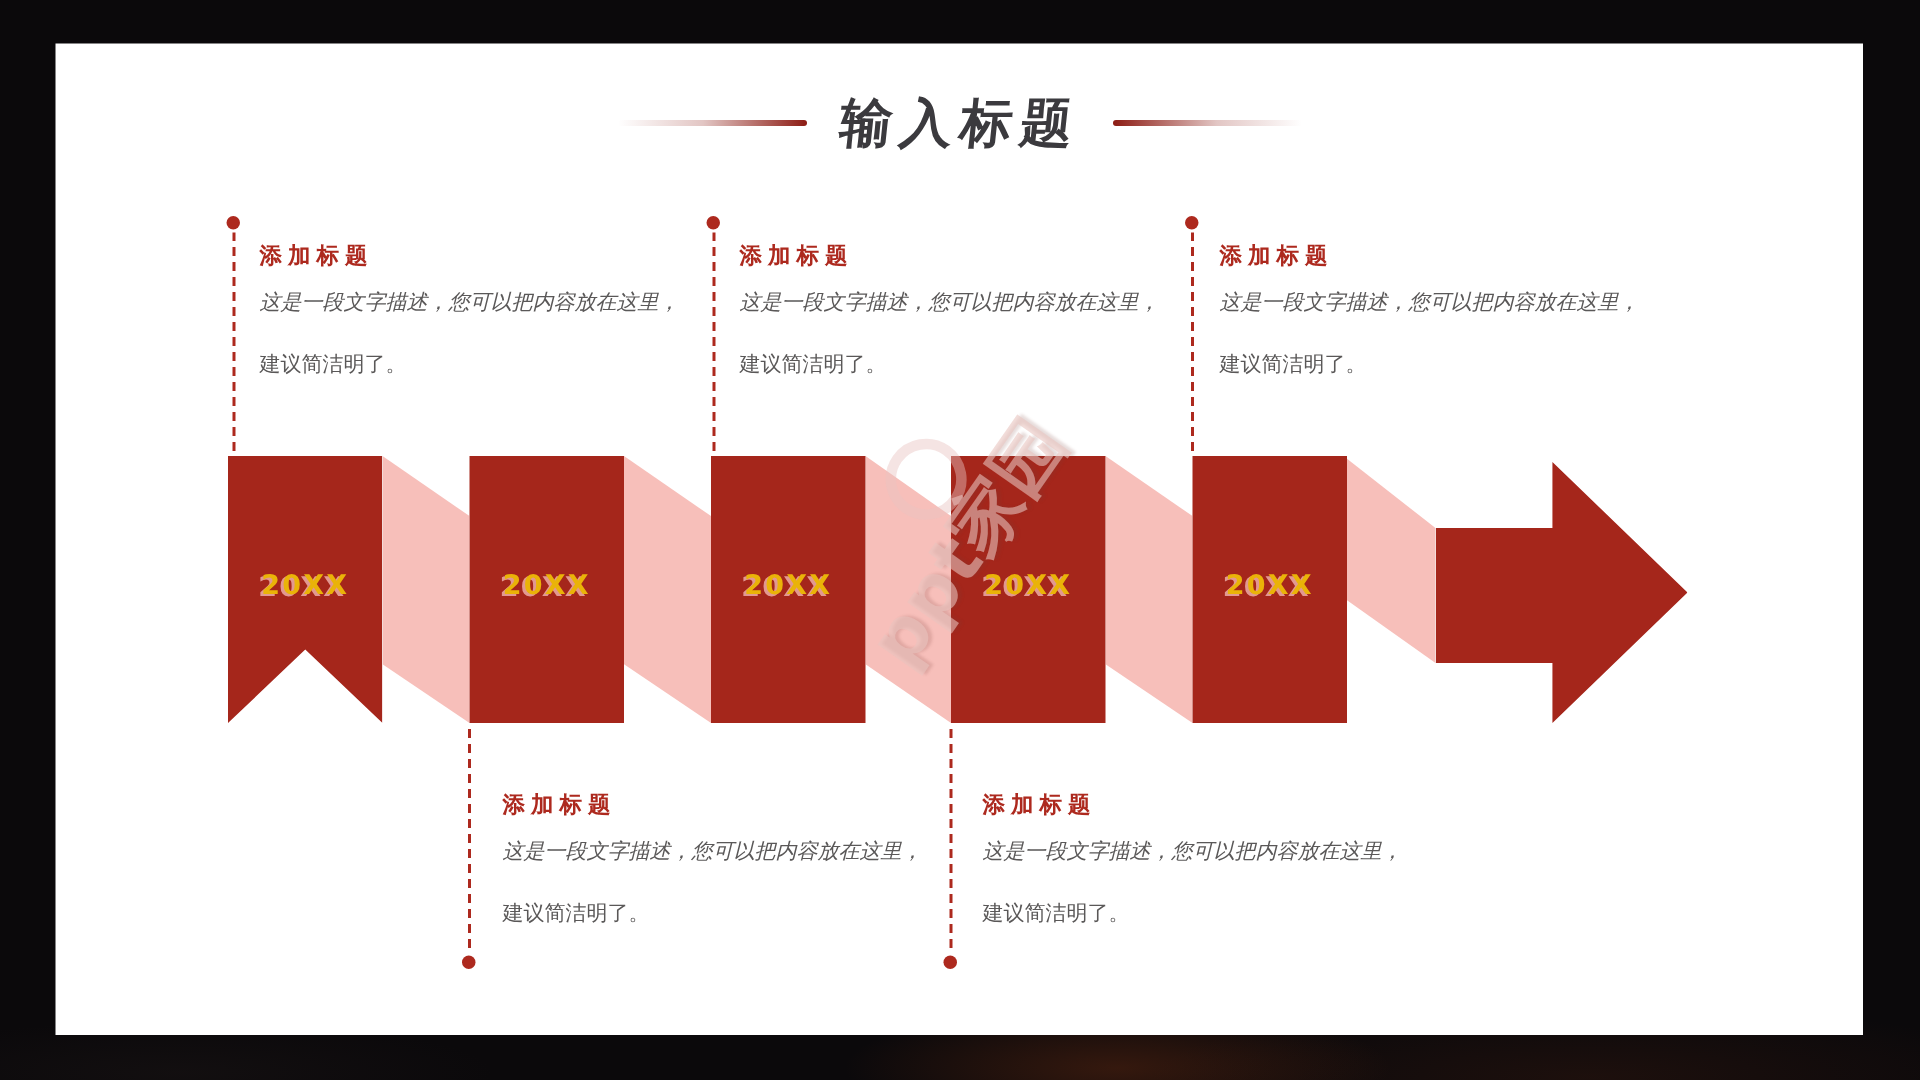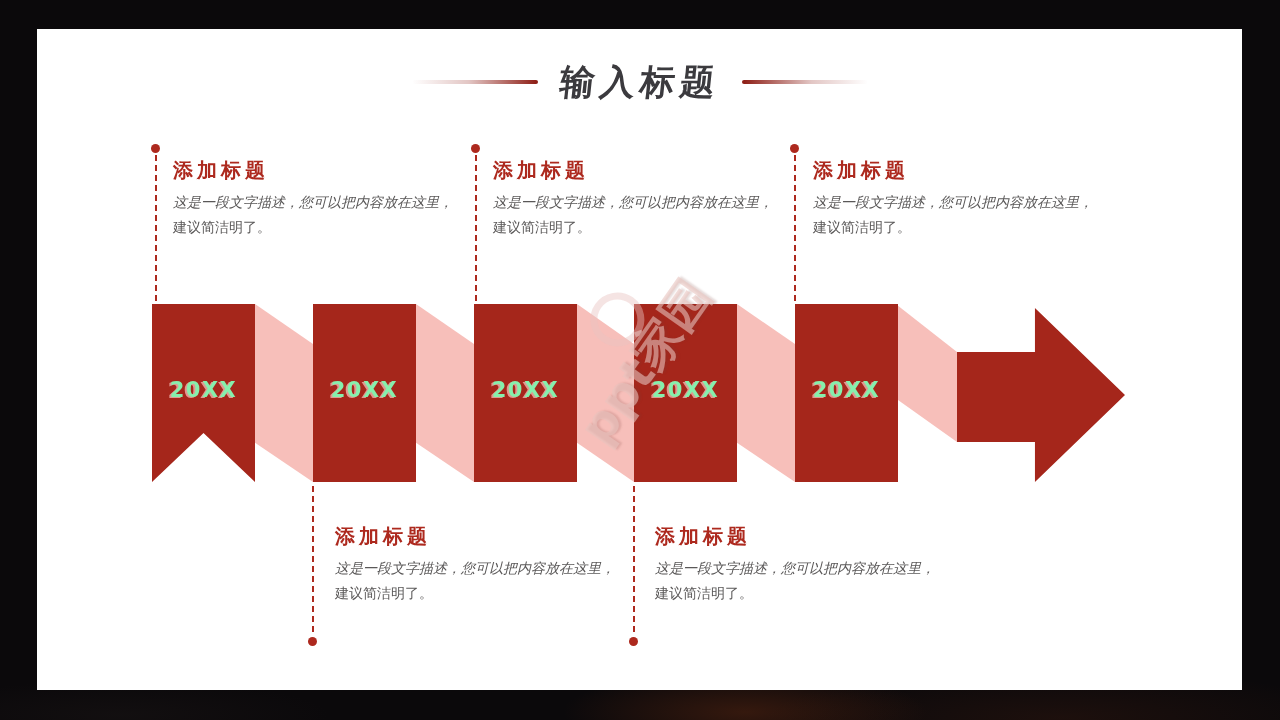--- a/index.html
+++ b/index.html
@@ -19,32 +19,32 @@
   .tline.left{background:linear-gradient(90deg, rgba(140,27,19,0), rgba(140,27,19,0.25) 45%, #8c1b13 100%);}
   .tline.right{background:linear-gradient(270deg, rgba(140,27,19,0), rgba(140,27,19,0.25) 45%, #8c1b13 100%);}
   .title{margin:0;font-size:35px;font-weight:bold;letter-spacing:5px;color:#3b3a3e;
     transform:skewX(-6deg);white-space:nowrap;}
 
   
   .dot{position:absolute;width:9px;height:9px;border-radius:50%;background:#ad291e;z-index:3;}
   .vline{position:absolute;width:2px;z-index:3;
     background:repeating-linear-gradient(180deg,#ad291e 0 6px,rgba(0,0,0,0) 6px 10px);}
   .ctext{position:absolute;z-index:3;width:310px;}
-  .chead{font-size:20px;font-weight:bold;letter-spacing:4px;color:#ad291e;line-height:22px;}
-  .cline{font-size:14px;color:#5a5858;line-height:25px;margin-top:0;}
+  .chead{font-size:15px;font-weight:bold;letter-spacing:4px;color:#ad291e;line-height:22px;}
+  .cline{font-size:14px;color:#5a5858;line-height:25px;margin-top:16px;}
   .cline.first{margin-top:9px;font-style:italic;}
 
   
   .ribbon{position:absolute;top:275px;height:178px;background:#f7bfba;z-index:1;
     clip-path:polygon(0 0,100% 22.5%,100% 100%,0 78%);}
   .ribbon.last{clip-path:polygon(0 1%,100% 27%,100% 77.5%,0 54%);}
   .banner{position:absolute;top:275px;width:103px;height:178px;background:#a5261b;z-index:2;
     display:flex;align-items:center;justify-content:center;}
   .banner.notched{clip-path:polygon(0 0,100% 0,100% 100%,50% 72.5%,0 100%);}
-  .banner .year{color:#86efac;font-size:21px;font-weight:bold;letter-spacing:1.5px;
+  .banner .year{color:#eab308;font-size:18px;font-weight:bold;letter-spacing:1.5px;
     text-shadow:-2px 1px 0 rgba(247,191,186,0.75);transform:translateY(-3px);}
   .arrow{position:absolute;left:920px;top:279px;width:168px;height:174px;background:#a5261b;z-index:2;
     clip-path:polygon(0 25.3%,46.4% 25.3%,46.4% 0,100% 50%,46.4% 100%,46.4% 77%,0 77%);}
 
   
   .watermark{position:absolute;left:508px;top:303px;width:200px;height:60px;z-index:4;
     transform:rotate(-55deg);pointer-events:none;
     display:flex;align-items:center;justify-content:center;}
   .watermark .wm-text{font-size:48px;font-weight:bold;color:rgba(233,196,192,0.58);
     text-shadow:2px 2px 2px rgba(120,60,55,0.18);white-space:nowrap;}

